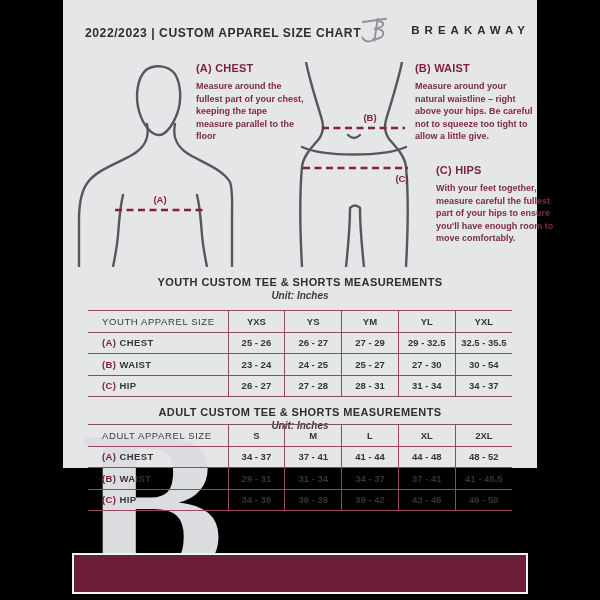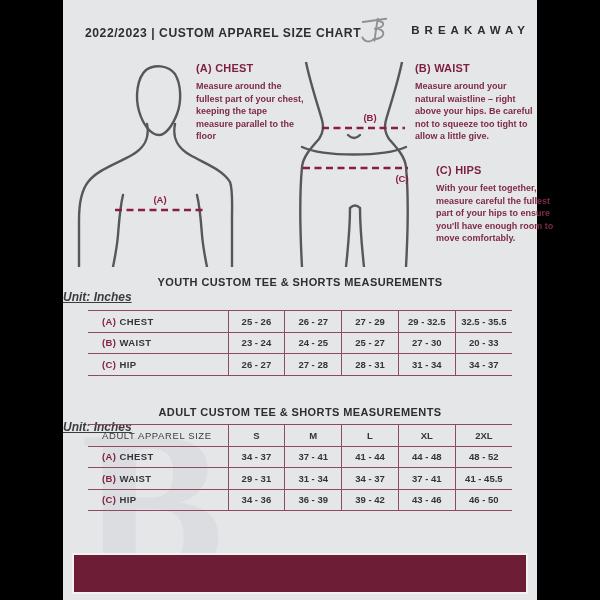--- a/index.html
+++ b/index.html
@@ -15,21 +15,21 @@
   }
   *{box-sizing:border-box;margin:0;padding:0;}
   html,body{width:600px;height:600px;}
   body{
     background:var(--letterbox);
     font-family:"Liberation Sans","DejaVu Sans",sans-serif;
     overflow:hidden;
   }
   .stage{position:relative;width:600px;height:600px;background:var(--letterbox);}
   .page{
-    position:absolute;left:63px;top:0;width:474px;height:600px;
+    position:absolute;left:63px;top:0;width:474px;height:468px;
     background:var(--background);
   }
   
   .hdr-title{
     position:absolute;left:22px;top:25px;
     font-size:13.5px;font-weight:700;letter-spacing:.6px;color:var(--text-dark);
     transform:scaleX(.9);transform-origin:left center;white-space:nowrap;
   }
   .brand{position:absolute;right:7px;top:13px;display:flex;align-items:center;gap:21px;}
   .brand svg path{fill:none;stroke:#8f9194;stroke-width:2;stroke-linecap:round;}
@@ -47,22 +47,22 @@
   
   .instr{position:absolute;}
   .instr h3{font-size:11px;font-weight:800;letter-spacing:.2px;color:var(--maroon-heading);margin-bottom:6px;}
   .instr p{font-size:9px;font-weight:600;line-height:1.4;color:var(--maroon-body);}
   .instr-a{left:133px;top:62px;width:108px;}
   .instr-b{left:352px;top:62px;width:120px;}
   .instr-c{left:352px;top:164px;width:120px;margin-left:21px;}
   
   .sec-title{position:absolute;left:0;width:474px;text-align:center;
     font-size:11px;font-weight:700;letter-spacing:.4px;color:var(--text-dark);z-index:2;}
-  .sec-unit{position:absolute;left:0;width:474px;text-align:left;
-    font-size:12px;font-style:italic;font-weight:600;color:#3a3c3e;z-index:2;text-decoration:underline;}
+  .sec-unit{position:absolute;left:0;width:474px;text-align:center;
+    font-size:10px;font-style:italic;font-weight:600;color:#3a3c3e;z-index:2;}
   .t-youth-title{top:276px;} .t-youth-unit{top:290px;}
   .t-adult-title{top:406px;} .t-adult-unit{top:420px;}
   
   .size-table{
     position:absolute;left:25px;width:424px;border-collapse:collapse;table-layout:fixed;
     font-size:9.5px;color:#333537;z-index:2;
   }
   .tbl-youth{top:310px;} .tbl-adult{top:424px;}
   .size-table col.c0{width:140px;}
   .size-table th,.size-table td{
@@ -149,35 +149,43 @@
     <table class="size-table tbl-youth">
       <colgroup>
           <col class="c0">
           <col>
           <col>
           <col>
           <col>
           <col>
         </colgroup>
       <tbody>
+          <tr>
+        <th class="first">YOUTH APPAREL SIZE</th>
+        <th>YXS</th>
+        <th>YS</th>
+        <th>YM</th>
+        <th>YL</th>
+        <th>YXL</th>
+      </tr>
       <tr>
         <td class="first"><span class="key">(A)</span> <span>CHEST</span></td>
         <td>25 - 26</td>
         <td>26 - 27</td>
         <td>27 - 29</td>
         <td>29 - 32.5</td>
         <td>32.5 - 35.5</td>
       </tr>
       <tr>
         <td class="first"><span class="key">(B)</span> <span>WAIST</span></td>
         <td>23 - 24</td>
         <td>24 - 25</td>
         <td>25 - 27</td>
         <td>27 - 30</td>
-        <td>20 - 33</td>
+        <td>30 - 54</td>
       </tr>
       <tr>
         <td class="first"><span class="key">(C)</span> <span>HIP</span></td>
         <td>26 - 27</td>
         <td>27 - 28</td>
         <td>28 - 31</td>
         <td>31 - 34</td>
         <td>34 - 37</td>
       </tr>
     </tbody>

